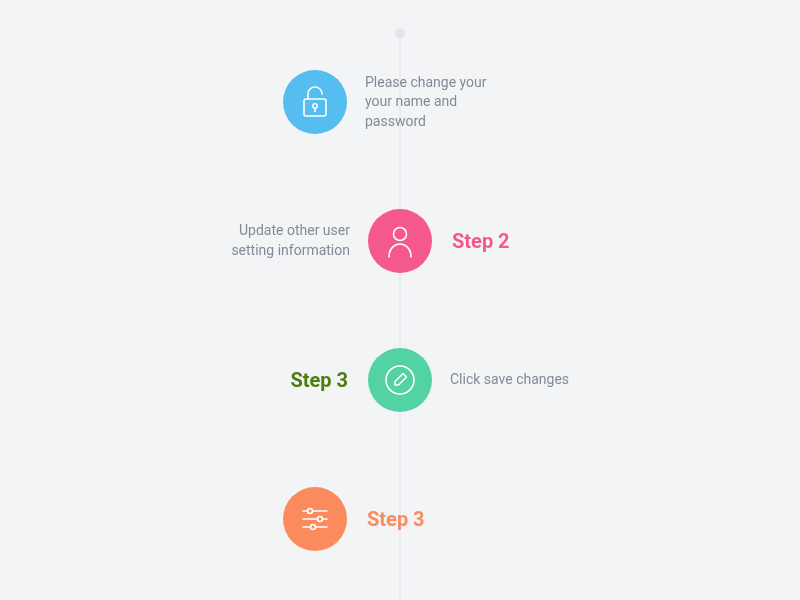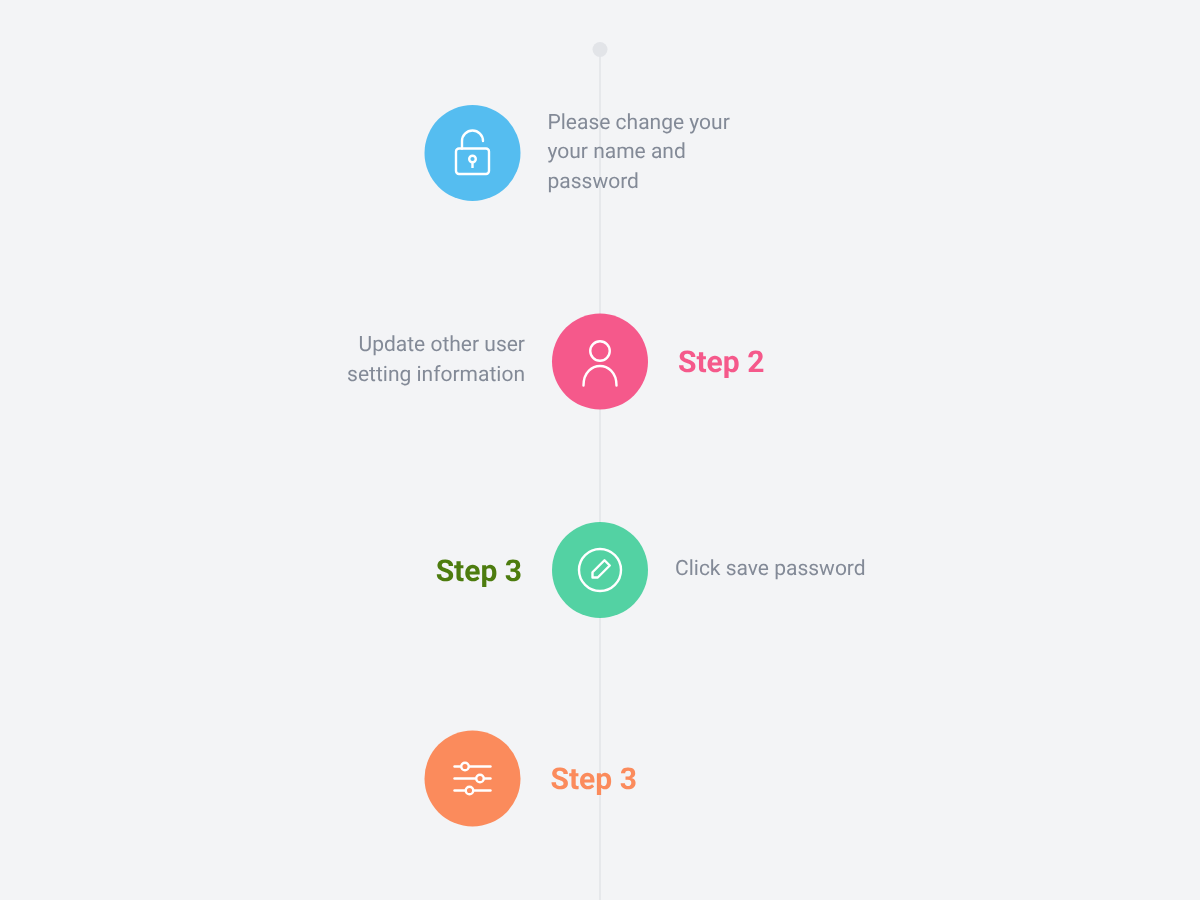--- a/index.html
+++ b/index.html
@@ -118,21 +118,21 @@
   <div class="step">
     <div class="step-label label-left t-green">Step 3</div>
     <div class="step-icon c-green">
       <span>
         <svg width="36" height="36" viewBox="0 0 36 36" fill="none" stroke="#fff" stroke-width="1.6">
           <circle cx="18" cy="18" r="14"></circle>
           <path d="M13 23 L13 19.5 L21 11.5 L24.5 15 L16.5 23 Z" stroke-linejoin="round"></path>
         </svg>
       </span>
     </div>
-    <div class="step-desc desc-right">Click save password</div>
+    <div class="step-desc desc-right">Click save changes</div>
   </div>
 
   <div class="step">
     <div class="step-icon c-orange">
       <span>
         <svg width="32" height="30" viewBox="0 0 32 30" fill="none" stroke="#fff" stroke-width="1.6" stroke-linecap="round">
           <line x1="4" y1="7" x2="28" y2="7"></line>
           <circle cx="11" cy="7" r="2.5" fill="#fb8b5c"></circle>
           <line x1="4" y1="15" x2="28" y2="15"></line>
           <circle cx="21" cy="15" r="2.5" fill="#fb8b5c"></circle>

